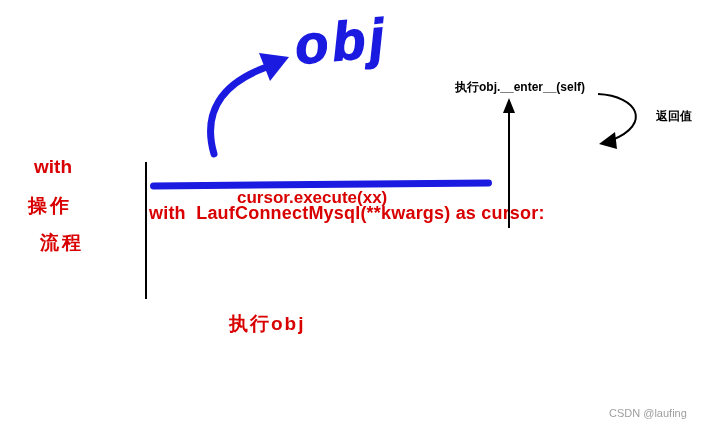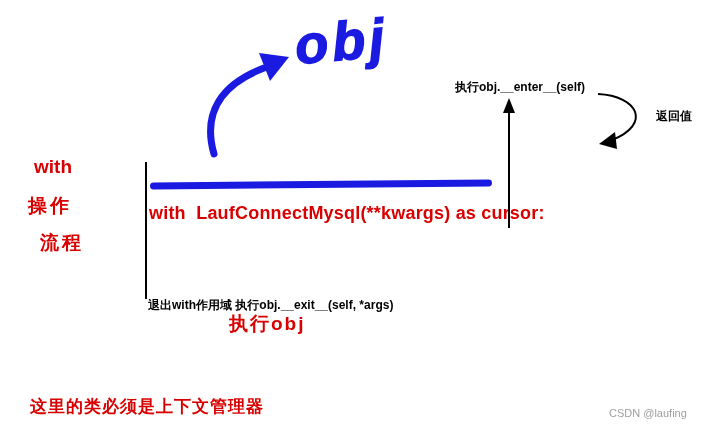--- a/index.html
+++ b/index.html
@@ -55,27 +55,26 @@
   <div class="txt small" style="left:656px;top:110px;">返回值</div>
 
   <div class="txt red big" style="left:34px;top:156px;">with</div>
   <div class="txt red big" style="left:28px;top:195px;letter-spacing:3px;">操作</div>
   <div class="txt red big" style="left:40px;top:232px;letter-spacing:3px;">流程</div>
 
   <div class="txt red stmt" style="left:149px;top:155px;margin-top:48px;">with  LaufConnectMysql(**kwargs) as cursor:</div>
 
   <div class="underline"></div>
 
+  <div class="txt red" style="left:237px;top:188px;font-size:17px;">cursor.execute(xx)</div>
 
 
-  <div class="txt small" style="left:148px;top:299px;">退出with作用域 执行obj.__exit__(self, *args)</div>
 
   <div class="txt red big" style="left:229px;top:313px;letter-spacing:2px;">执行obj</div>
 
-  <div class="txt red" style="left:30px;top:397px;font-size:17px;letter-spacing:1px;">这里的类必须是上下文管理器</div>
 
   <div class="watermark">CSDN @laufing</div>
 
   <svg class="overlay" width="721" height="432" viewBox="0 0 721 432">
 
     <path class="bluestroke" d="M 214 154 C 202 112, 222 84, 264 68"></path>
     <polygon class="bluefill" points="289,57 259,53 270,81"></polygon>
 
     <line class="blackstroke" x1="509" y1="228" x2="509" y2="108"></line>
     <polygon points="509,98 503,113 515,113" fill="#000"></polygon>

